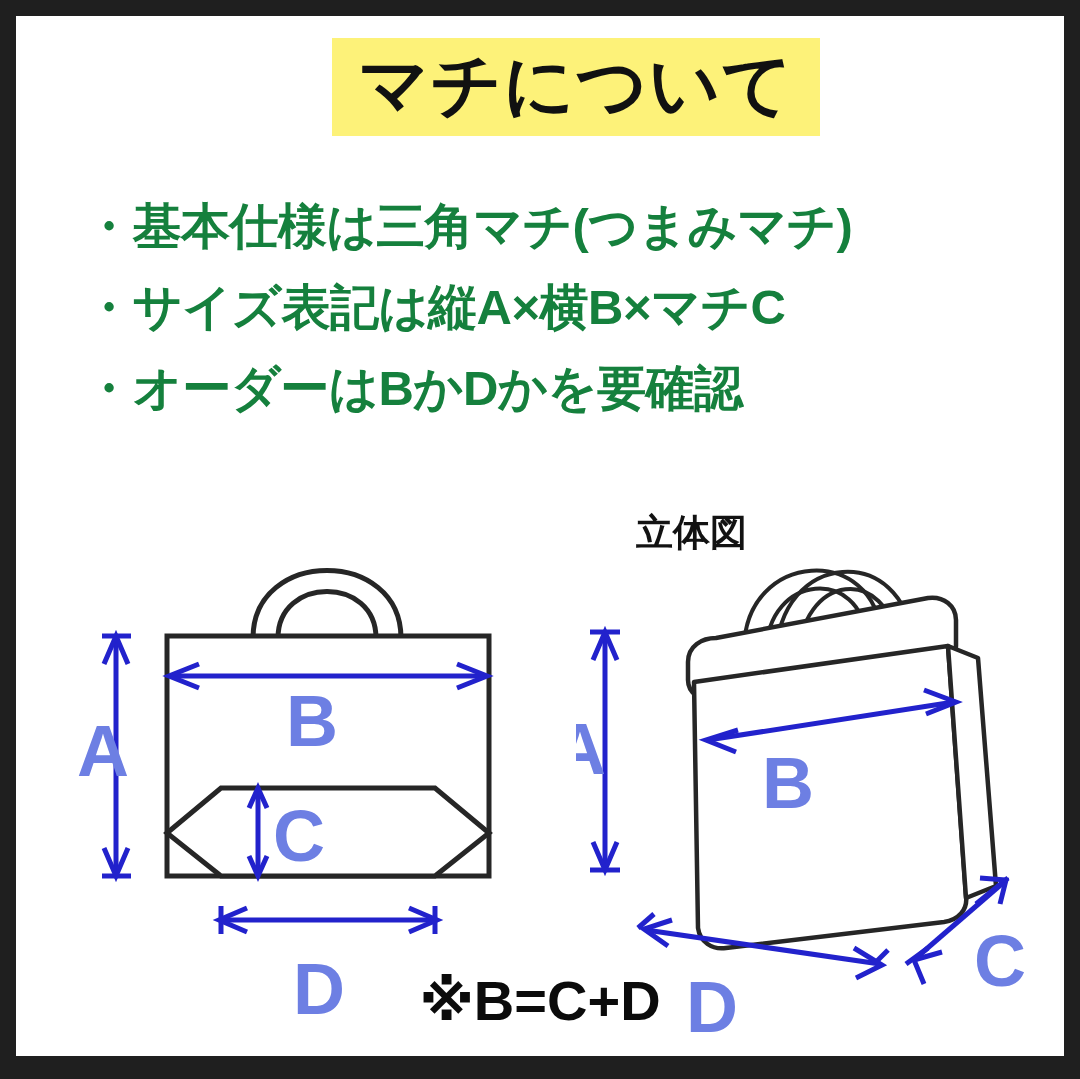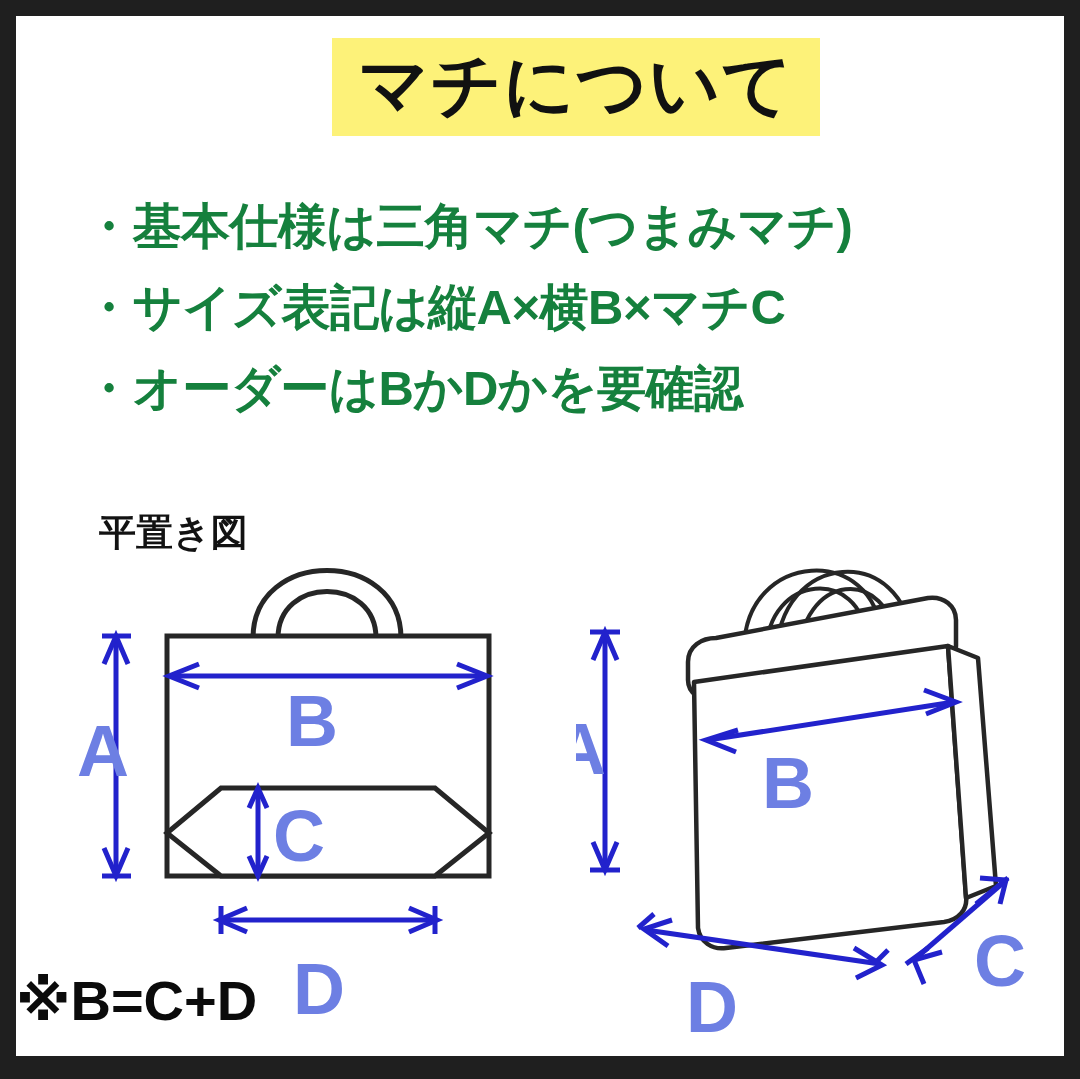--- a/index.html
+++ b/index.html
@@ -101,21 +101,21 @@
     width: 100%;
     height: 100%;
   }
 
   
   .footnote {
     position: absolute;
     left: 0;
     top: 952px;
     width: 1048px;
-    text-align: left;
+    text-align: center;
   }
   .footnote-text {
     display: inline-block;
     font-size: 56px;
     font-weight: 700;
     color: #0b0b0b;
     letter-spacing: 0px;
     white-space: nowrap;
   }
 
@@ -136,21 +136,20 @@
 
     <div class="bullets">
       <div class="bullet">・基本仕様は三角マチ(つまみマチ)</div>
       <div class="bullet">・サイズ表記は縦A×横B×マチC</div>
       <div class="bullet">・オーダーはBかDかを要確認</div>
     </div>
 
     <div class="diagram-area">
 
       <div class="panel panel-left">
-        <div class="panel-caption">平置き図</div>
 
         <svg class="svgbox" viewBox="0 0 480 570">
 
           <g fill="none" stroke="#262626" stroke-width="5">
             <path d="M 182 152 C 182 62, 330 62, 330 152"></path>
             <path d="M 207 152 C 207 90, 305 90, 305 152"></path>
           </g>
 
           <rect x="96" y="150" width="322" height="240" fill="#ffffff" stroke="#262626" stroke-width="5"></rect>
 
@@ -184,20 +183,21 @@
             <line x1="364" y1="420" x2="364" y2="448"></line>
             <line x1="152" y1="434" x2="362" y2="434"></line>
             <polyline points="176,422 148,434 176,446" stroke-linejoin="miter"></polyline>
             <polyline points="338,422 366,434 338,446" stroke-linejoin="miter"></polyline>
           </g>
           <text class="dimlabel" x="222" y="528" font-size="72" fill="#6d7fe3">D</text>
         </svg>
       </div>
 
       <div class="panel panel-right">
+        <div class="panel-caption">立体図</div>
 
         <svg class="svgbox" viewBox="0 0 470 570">
 
           <g fill="none" stroke="#262626" stroke-width="4">
             <path d="M 168 162 C 170 64, 300 58, 305 150"></path>
             <path d="M 190 166 C 192 86, 286 82, 290 152"></path>
             <path d="M 200 172 C 202 62, 330 58, 336 156"></path>
             <path d="M 222 176 C 224 84, 314 80, 320 158"></path>
           </g>
 

